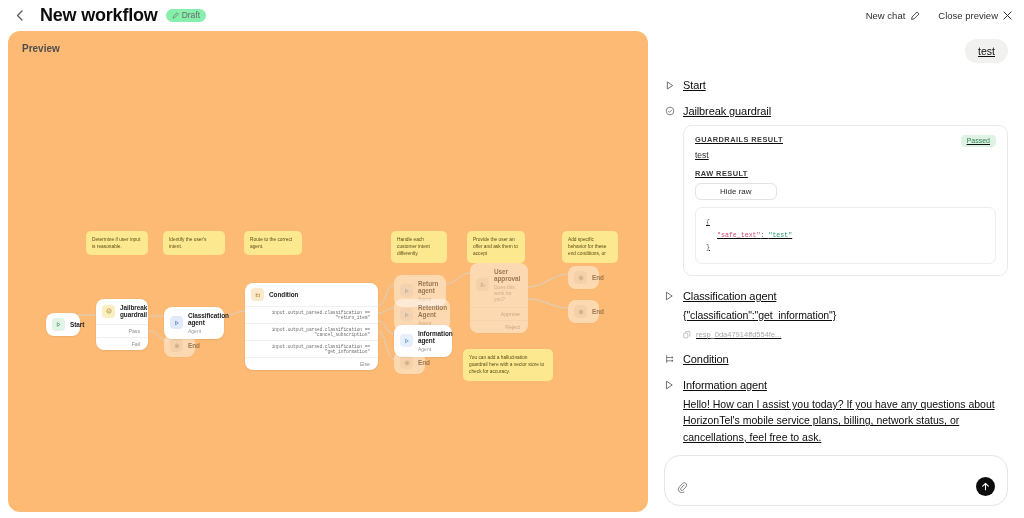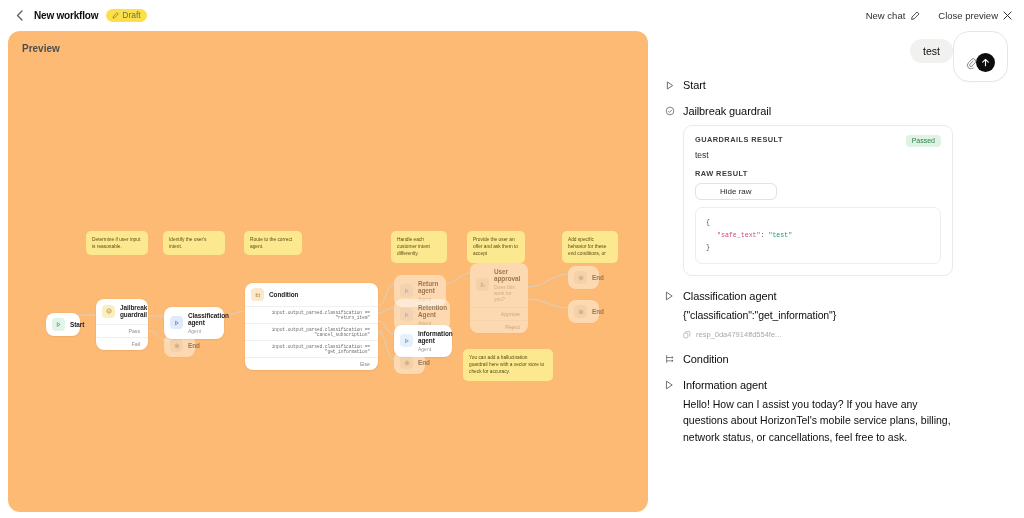--- a/index.html
+++ b/index.html
@@ -17,26 +17,26 @@
     height: 31px; flex: 0 0 31px;
     display: flex; align-items: center;
     padding: 0 12px 0 10px;
     background: #ffffff;
   }
   .back-btn {
     width: 18px; height: 18px; display: flex; align-items: center; justify-content: center;
     color: #5b5b5b; font-size: 12px; cursor: pointer; border-radius: 4px;
   }
   .wf-title {
-    font-size: 10px; font-weight: 700; letter-spacing: -0.2px;
-    margin-left: 6px; color: #0d0d0d;
+    font-size: 18px; font-weight: 700; letter-spacing: -0.2px;
+    margin-left: 12px; color: #0d0d0d;
   }
   .draft-badge {
     margin-left: 8px; display: inline-flex; align-items: center; gap: 3px;
-    background: #fde047; color: #6b6b6b;
+    background: #86efac; color: #6b6b6b;
     font-size: 8.5px; padding: 2.5px 6px; border-radius: 20px; line-height: 1;
   }
   .draft-badge svg { display: block; }
   .topbar-right { margin-left: auto; display: flex; align-items: center; gap: 18px; }
   .tb-action {
     display: inline-flex; align-items: center; gap: 5px;
     font-size: 9.5px; color: #2f2f2f; cursor: pointer; justify-content: flex-end;
   }
   .tb-action svg { display:block; }
 
@@ -96,23 +96,24 @@
     padding: 5px 6px;
     font-size: 4.8px; line-height: 1.5; color: #5c4f16;
   }
   
   .wires { position: absolute; inset: 0; pointer-events: none; }
   .wires path { fill: none; stroke: #d2d2d2; stroke-width: 0.9; }
 
   
   .chat-panel {
     flex: 1; min-width: 0;
-    display: flex; 
+    display: flex; flex-direction: column;
     padding: 0 16px;
     position: relative;
+    text-decoration: underline;
   }
   .chat-scroll { flex: 1; overflow: hidden; padding-top: 8px; }
   .user-bubble-row { display: flex; justify-content: flex-end; margin-bottom: 16px; }
   .user-bubble {
     background: #f1f1f0; border-radius: 16px;
     padding: 6px 13px; font-size: 10.5px; color: #0d0d0d;
   }
   .step { margin-bottom: 14px; }
   .step-head { display: flex; align-items: center; gap: 8px; }
   .step-ico { width: 11px; display: flex; align-items: center; justify-content: center; color: #6a6a6a; }

